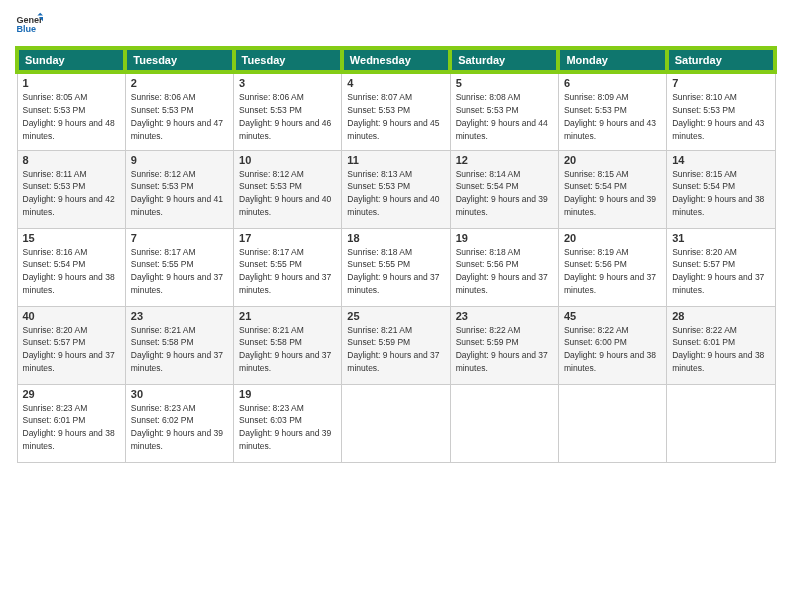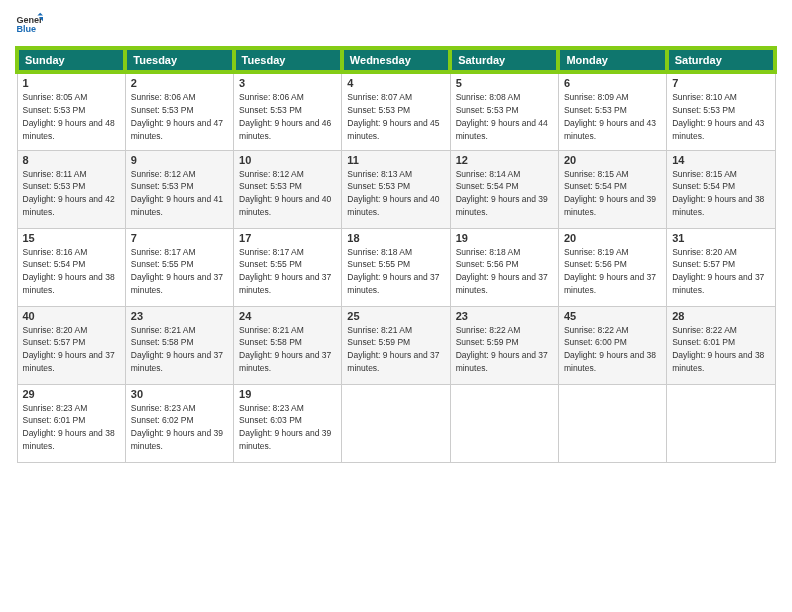--- a/index.html
+++ b/index.html
@@ -214,21 +214,21 @@
         <tr>
           <td>
         <span class="day-num">40</span>
         <span class="day-info">Sunrise: 8:20 AM<br>Sunset: 5:57 PM<br>Daylight: 9 hours and 37 minutes.</span>
       </td>
           <td>
         <span class="day-num">23</span>
         <span class="day-info">Sunrise: 8:21 AM<br>Sunset: 5:58 PM<br>Daylight: 9 hours and 37 minutes.</span>
       </td>
           <td>
-        <span class="day-num">24</span>
+        <span class="day-num">21</span>
         <span class="day-info">Sunrise: 8:21 AM<br>Sunset: 5:58 PM<br>Daylight: 9 hours and 37 minutes.</span>
       </td>
           <td>
         <span class="day-num">25</span>
         <span class="day-info">Sunrise: 8:21 AM<br>Sunset: 5:59 PM<br>Daylight: 9 hours and 37 minutes.</span>
       </td>
           <td>
         <span class="day-num">23</span>
         <span class="day-info">Sunrise: 8:22 AM<br>Sunset: 5:59 PM<br>Daylight: 9 hours and 37 minutes.</span>
       </td>

